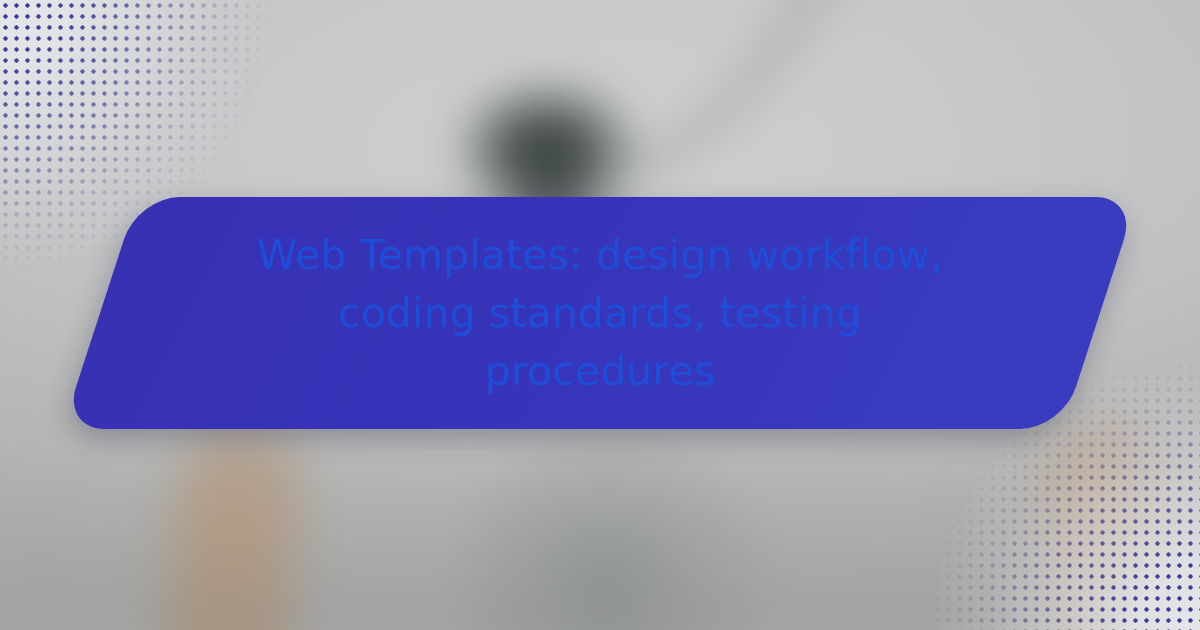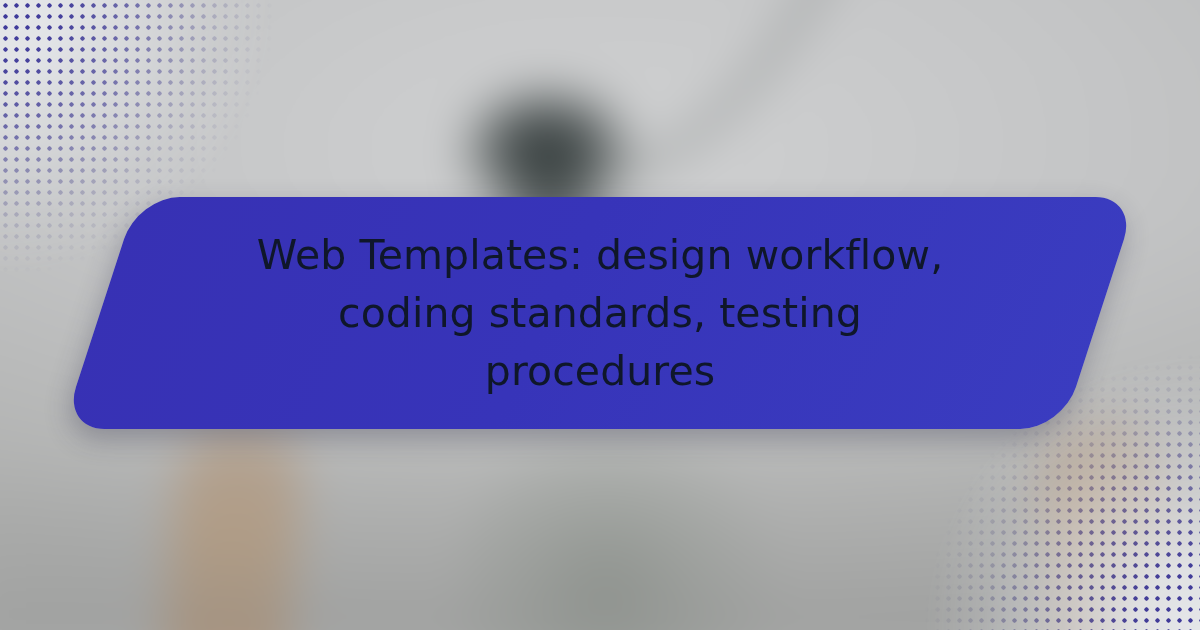--- a/index.html
+++ b/index.html
@@ -218,21 +218,21 @@
   }
   .banner-text {
     position: absolute;
     inset: 0;
     display: flex;
     align-items: center;
     justify-content: center;
     padding: 12px 130px;
     box-sizing: border-box;
     text-align: center;
-    color: #0f172a;
+    color: #1d4ed8;
     font-size: 41px;
     line-height: 1.42;
     font-weight: 400;
     letter-spacing: 0.1px;
     font-family: "DejaVu Sans", "Liberation Sans", sans-serif;
   }
 </style>
 </head>
 <body>
 

